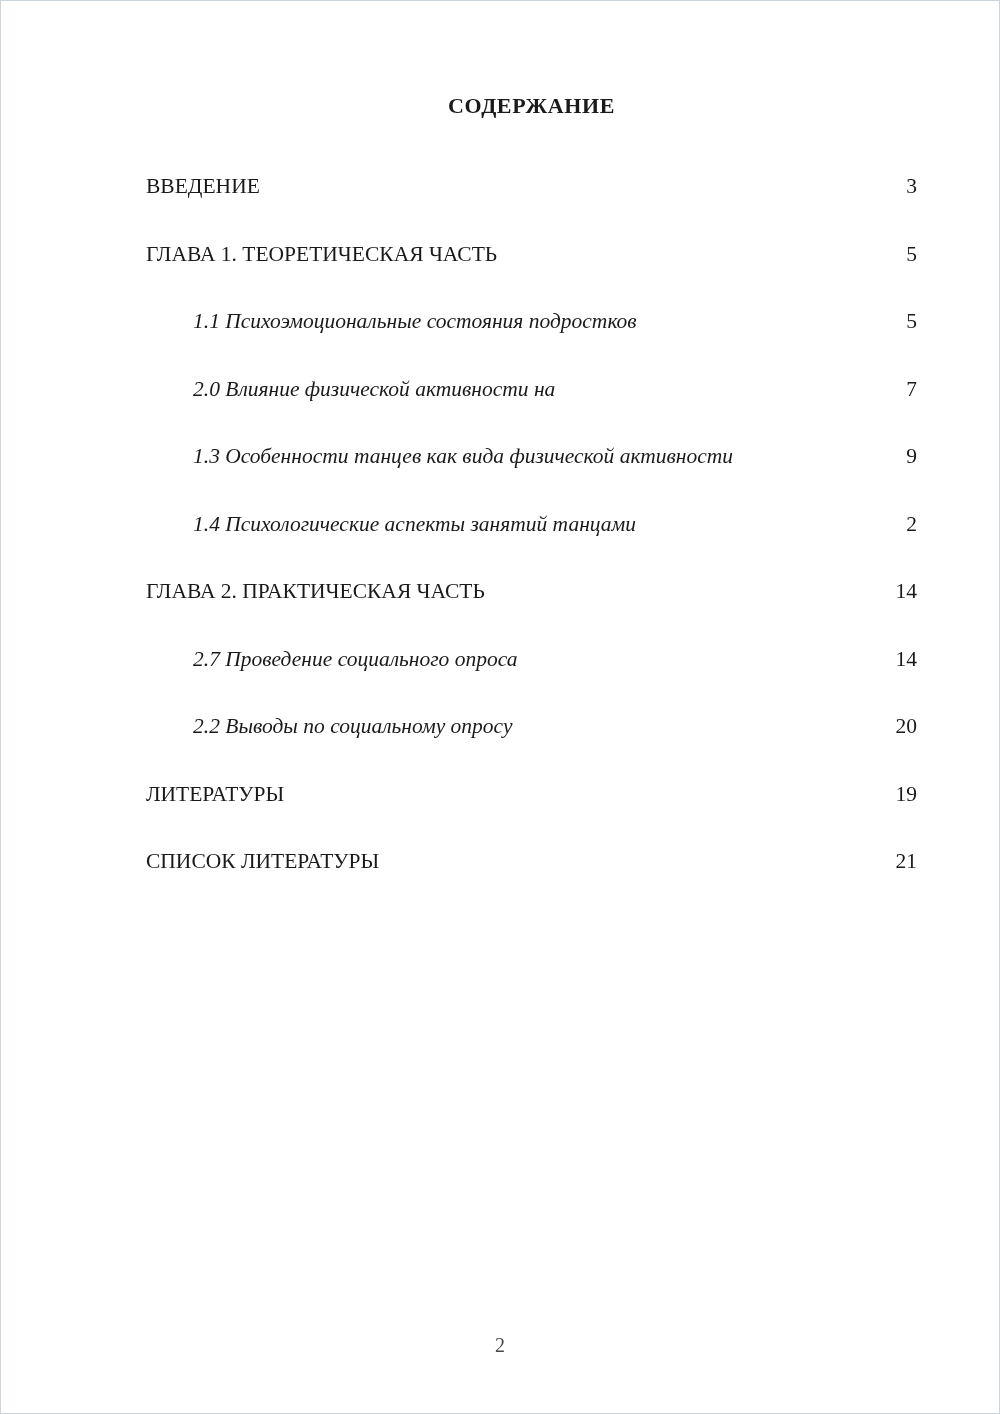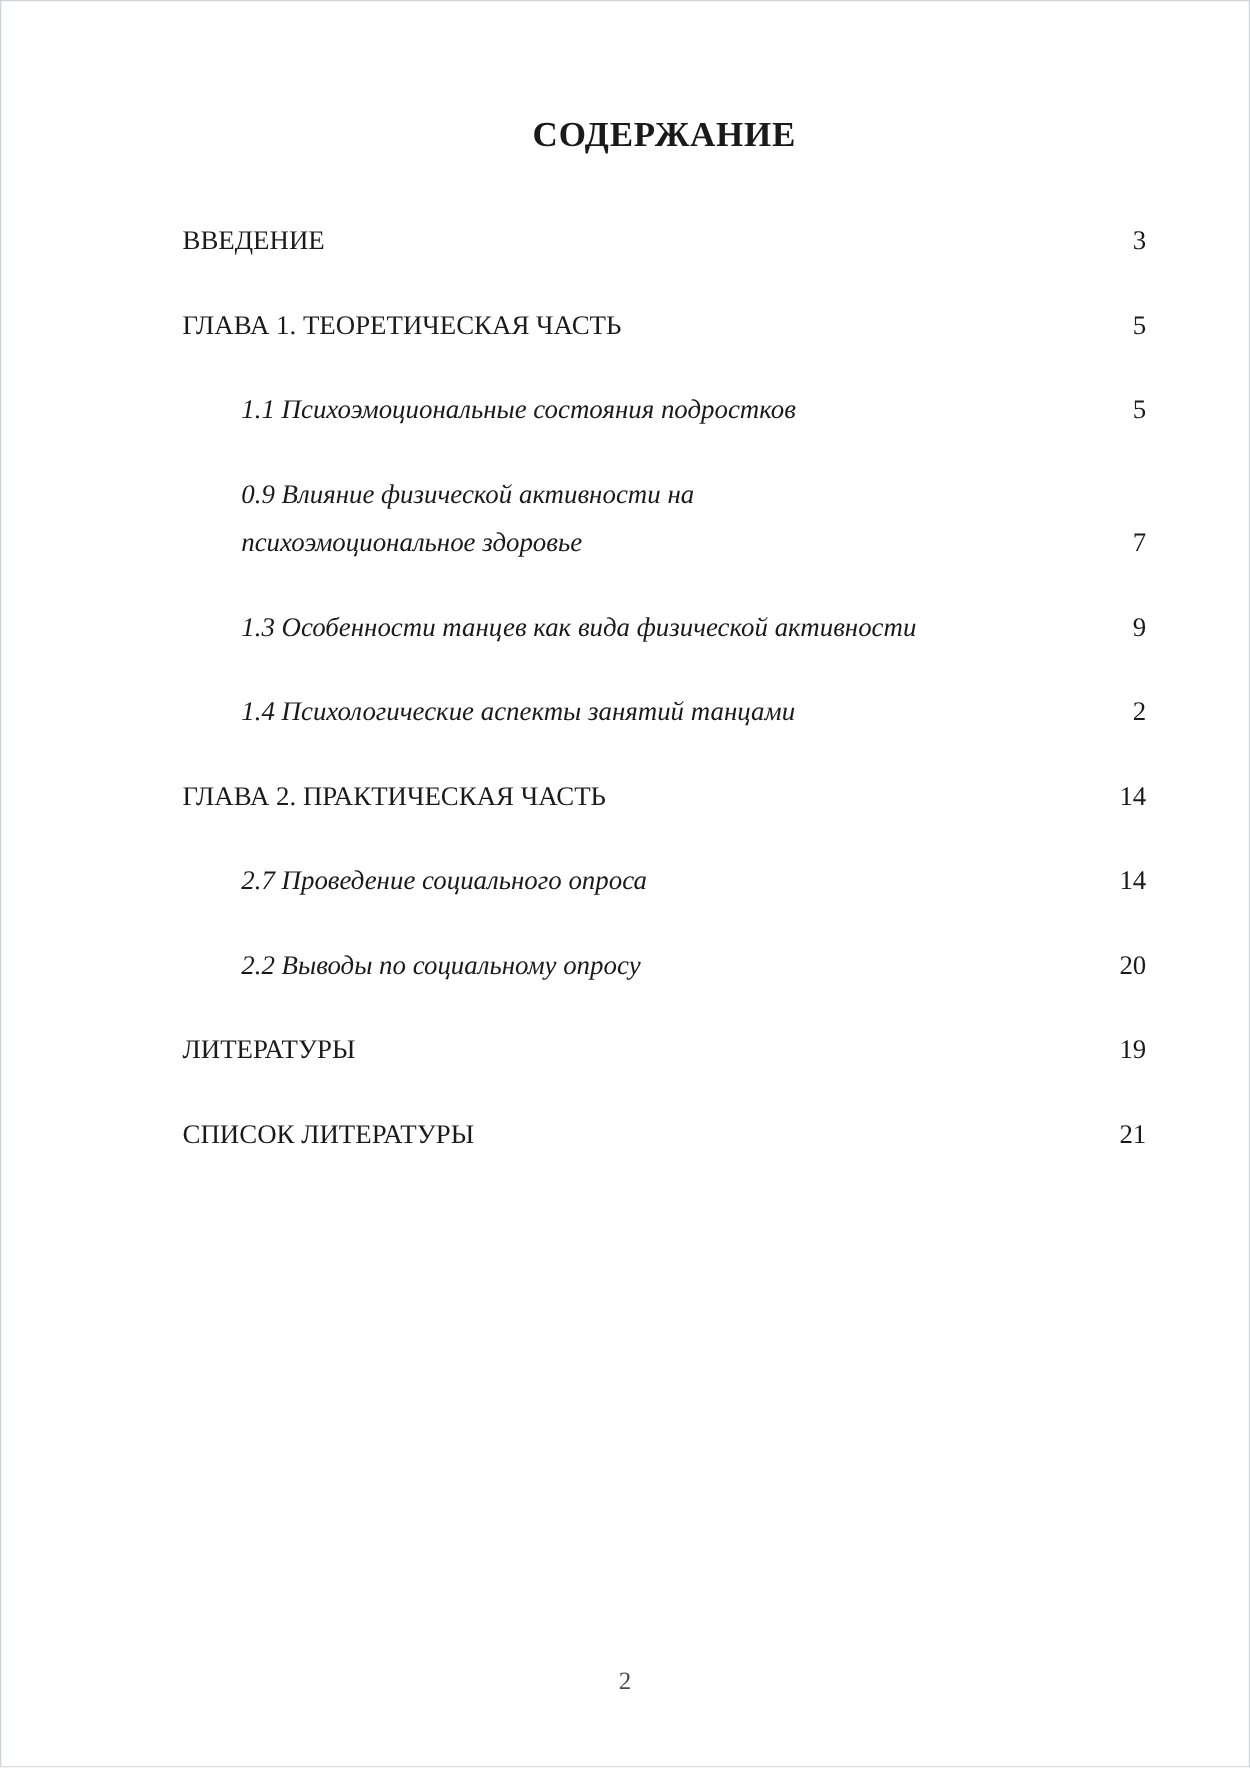--- a/index.html
+++ b/index.html
@@ -18,21 +18,21 @@
     color: #1a1a1a;
     overflow: hidden;
   }
 
   .content {
     padding: 92px 82px 0 145px;
   }
 
   .doc-title {
     text-align: center;
-    font-size: 28px;
+    font-size: 22px;
     font-weight: bold;
     letter-spacing: 0.6px;
     margin-bottom: 48px;
   }
 
   .toc-list {
     display: block;
   }
 
   .toc-row {
@@ -90,22 +90,21 @@
           <div class="pagenum">5</div>
         </div>
         <div class="toc-row indent">
           <div class="label">
             <div>1.1 Психоэмоциональные состояния подростков</div>
           </div>
           <div class="pagenum">5</div>
         </div>
         <div class="toc-row indent">
           <div class="label">
-            <div>0.9 Влияние физической активности на</div>
-            <div>психоэмоциональное здоровье</div>
+            <div>2.0 Влияние физической активности на</div>
           </div>
           <div class="pagenum">7</div>
         </div>
         <div class="toc-row indent">
           <div class="label">
             <div>1.3 Особенности танцев как вида физической активности</div>
           </div>
           <div class="pagenum">9</div>
         </div>
         <div class="toc-row indent">

